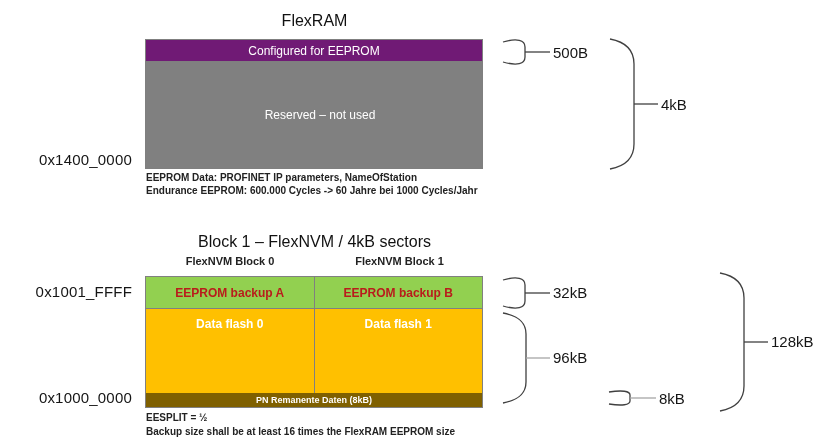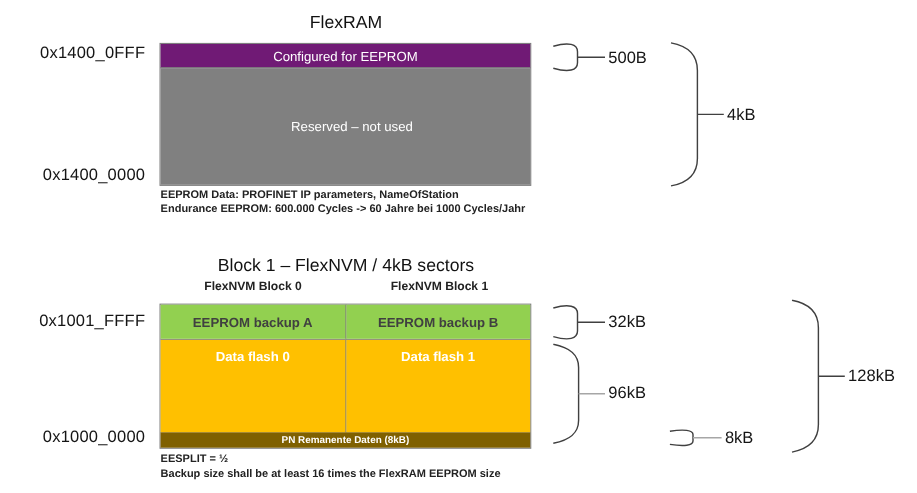--- a/index.html
+++ b/index.html
@@ -25,41 +25,40 @@
   .flexram-reserved { flex:1; background:#808080; color:#fff; font-size:12px;
     display:flex; align-items:center; justify-content:center;padding-left:12px; }
 
   
   .col-hdr { position:absolute; top:255px; text-align:center; font-size:11px;
     font-weight:bold; color:#222; }
   .flexnvm-block { position:absolute; left:145px; top:276px; width:338px; height:132px;
     border:1px solid #808080; display:flex; flex-direction:column; }
   .nvm-row-green { height:32px; display:flex; border-bottom:1px solid #808080; }
   .nvm-row-orange { flex:1; display:flex; }
-  .nvm-cell-green { flex:1; background:#92D050; color:#404040; font-size:12px; font-weight:bold;
+  .nvm-cell-green { flex:1; background:#92D050; color:#b91c1c; font-size:12px; font-weight:bold;
     display:flex; align-items:center; justify-content:center; }
   .nvm-cell-orange { flex:1; background:#FFC000; color:#fff; font-size:12px; font-weight:bold;
     display:flex; align-items:flex-start; justify-content:center; padding-top:8px; }
   .cell-divider { border-right:1px solid #808080; }
   .nvm-row-pn { height:14px; background:#7F6000; color:#fff; font-size:9px; font-weight:bold;
     display:flex; align-items:center; justify-content:center; }
 
   .size-label { position:absolute; font-size:15px; color:#151515; white-space:nowrap; }
   .brace { position:absolute; }
   .brace path { fill:none; stroke:#404040; stroke-width:1.3; }
   .brace path.tick-gray { stroke:#A6A6A6; }
 </style>
 </head>
 <body>
 
 <div class="canvas">
 
   <div class="diagram-title" style="top:12px;">FlexRAM</div>
 
-  <div class="addr" style="top:40px;">0x1400_0FFF</div>
   <div class="addr" style="top:151px;">0x1400_0000</div>
 
   <div class="flexram-block">
     <div class="flexram-eeprom">Configured for EEPROM</div>
     <div class="flexram-reserved">Reserved – not used</div>
   </div>
 
   <div class="note" style="top:171px;">EEPROM Data: PROFINET IP parameters, NameOfStation</div>
   <div class="note" style="top:184px;">Endurance EEPROM: 600.000 Cycles -&gt; 60 Jahre bei 1000 Cycles/Jahr</div>
 

